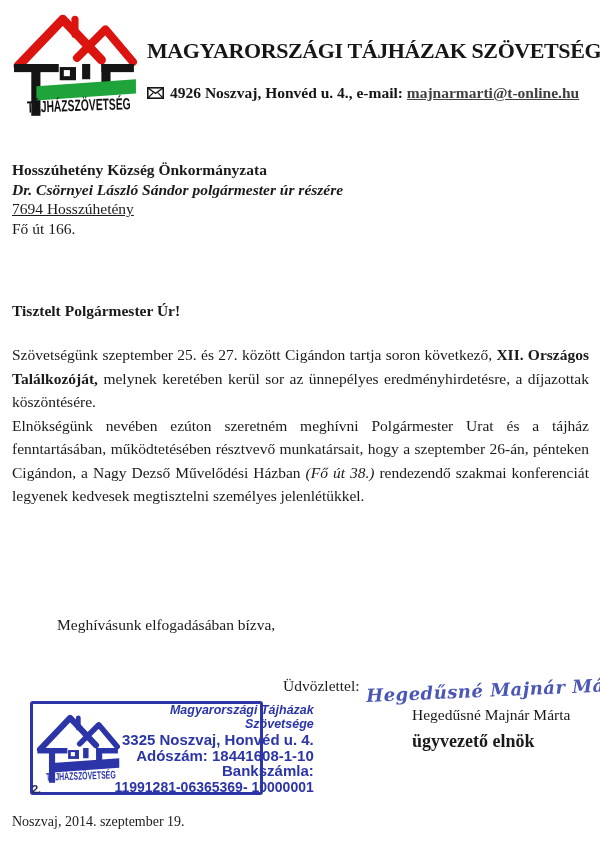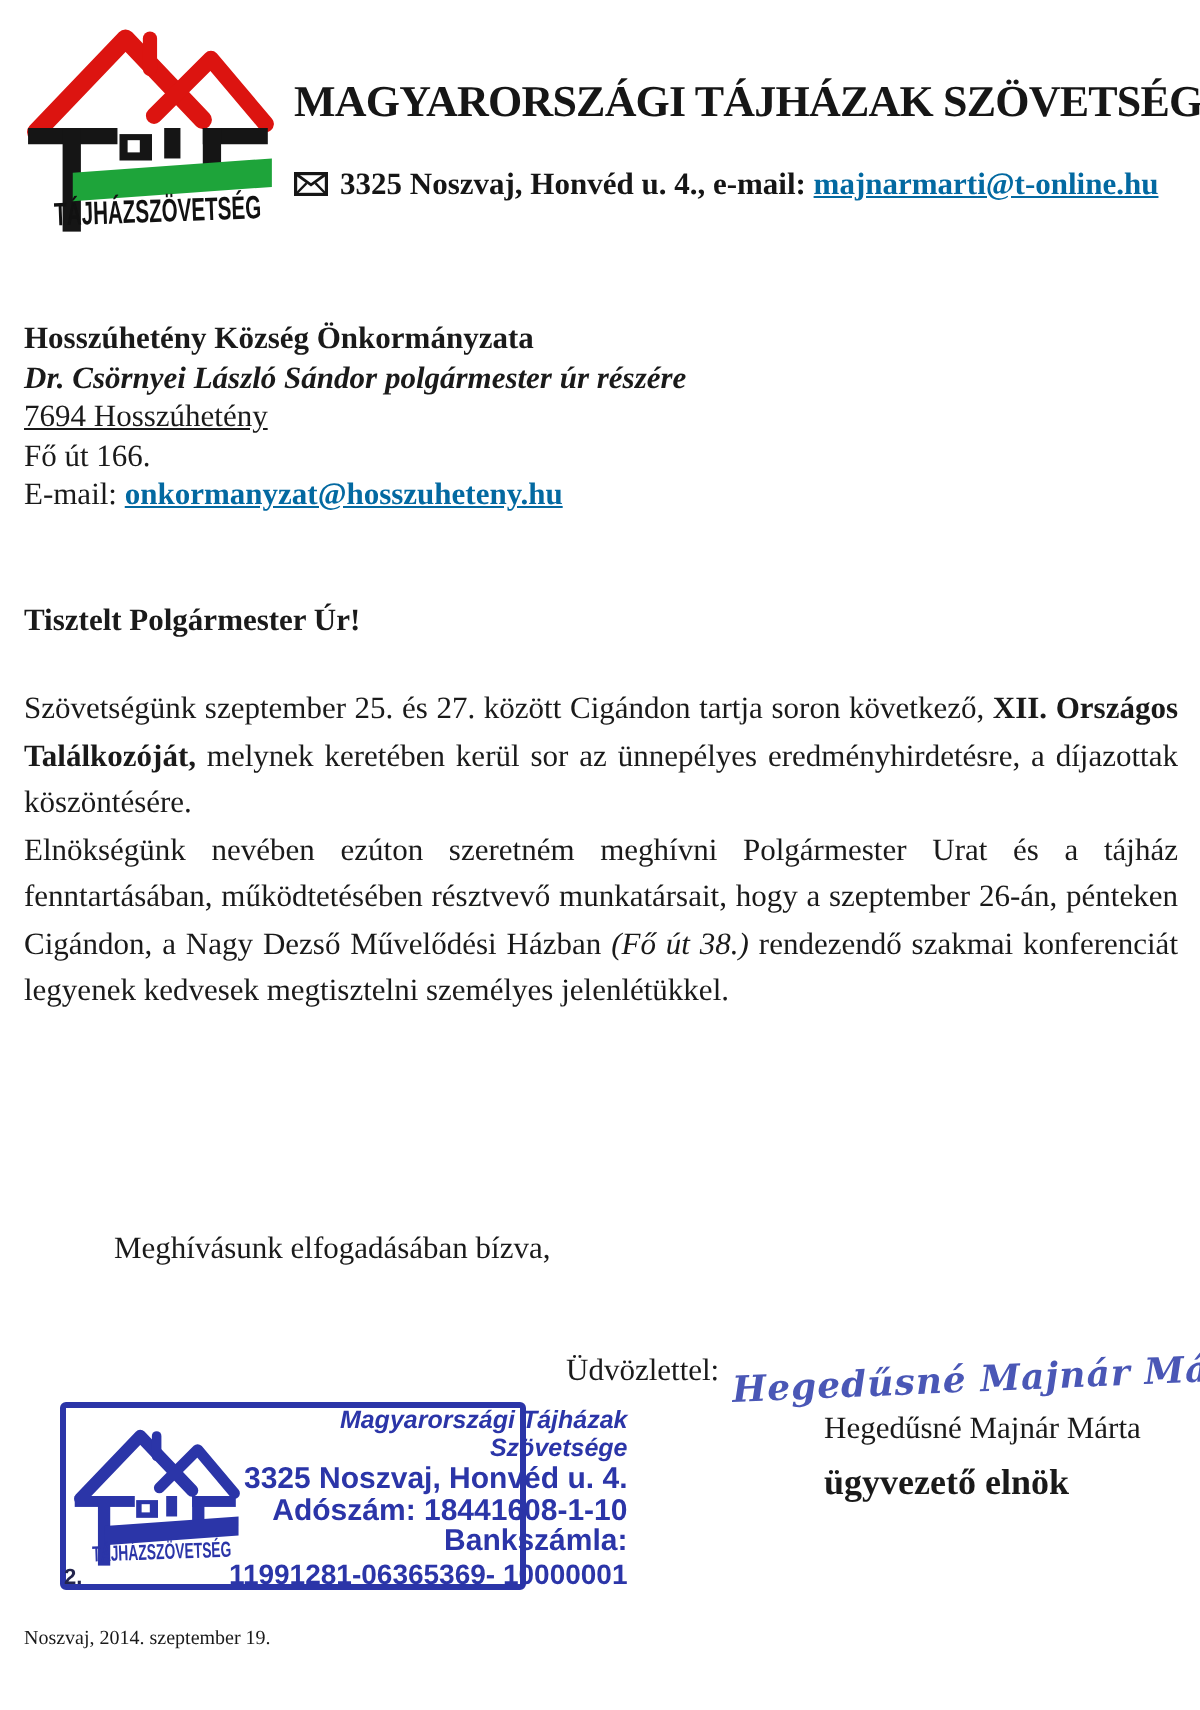--- a/index.html
+++ b/index.html
@@ -17,42 +17,42 @@
   .org-title{
     position:absolute;left:147px;top:38px;width:445px;
     font-size:22px;font-weight:700;white-space:nowrap;
     letter-spacing:-0.4px;color:#161616;
   }
   .contact-line{
     position:absolute;left:147px;top:84px;width:445px;
     font-size:15.5px;font-weight:700;white-space:nowrap;color:#161616;
   }
   .contact-line .env{display:inline-block;vertical-align:-1px;margin-right:6px;}
-  a.mail{color:#0369a1;text-decoration:underline;font-weight:700;}
+  a.mail{color:#404040;text-decoration:underline;font-weight:700;}
   
   .recipient{position:absolute;left:12px;top:160px;font-size:15.5px;line-height:19.5px;}
   .recipient .r1{font-weight:700;}
   .recipient .r2{font-weight:700;font-style:italic;}
   .recipient .r3{text-decoration:underline;}
   
   .salutation{position:absolute;left:12px;top:302px;font-size:15.5px;font-weight:700;}
   .body-block{position:absolute;left:12px;top:343px;width:577px;
     font-size:15.5px;line-height:23.5px;text-align:justify;}
   .body-block p{margin:0;}
   .bizva{position:absolute;left:57px;top:616px;font-size:15.5px;}
   .closing-label{position:absolute;left:283px;top:677px;font-size:15.5px;}
   .sig-script{
     position:absolute;left:366px;top:680px;width:230px;
     font-family:"DejaVu Serif", serif;font-style:italic;font-weight:700;
     font-size:18px;color:#4a57b6;letter-spacing:0.5px;white-space:nowrap;
     transform:rotate(-2.5deg);
   }
   .signer-name{position:absolute;left:412px;top:706px;font-size:15.5px;}
   .signer-title{position:absolute;left:412px;top:731px;font-size:18px;font-weight:bold;}
-  .date-line{position:absolute;left:12px;top:814px;font-size:10px;}
+  .date-line{position:absolute;left:12px;top:814px;font-size:14px;}
   
   .stamp{
     position:absolute;left:30px;top:701px;width:233px;height:94px;
     border:3px solid #2b35a8;border-radius:3px;box-sizing:border-box;
     display:flex;align-items:center;
     font-family:"Liberation Sans", sans-serif;color:#2b35a8;
     background:rgba(255,255,255,0.0);
   }
   .stamp-logo{width:86px;height:80px;flex:0 0 auto;margin-left:3px;}
   .stamp-right{flex:1;text-align:right;line-height:12.5px;padding-right:18px;}
@@ -100,29 +100,28 @@
   </div>
 
   <div class="org-title">MAGYARORSZÁGI TÁJHÁZAK SZÖVETSÉGE</div>
   <div class="contact-line">
     <span class="env">
       <svg class="env-svg" width="17" height="12" viewBox="0 0 17 12">
         <rect x="0.8" y="0.8" width="15.4" height="10.4" stroke-width="1.6"></rect>
         <path d="M1,1 L8.5,6.4 L16,1" stroke-width="1.4"></path>
         <path d="M1,11 L6.3,5.6 M16,11 L10.7,5.6" stroke-width="1.2"></path>
       </svg>
-    </span><span>3325 Noszvaj, Honvéd u. 4., e-mail: </span><a class="mail" href="#">majnarmarti@t-online.hu</a>
+    </span><span>4926 Noszvaj, Honvéd u. 4., e-mail: </span><a class="mail" href="#">majnarmarti@t-online.hu</a>
   </div>
 
   <div class="recipient">
     <div class="r1">Hosszúhetény Község Önkormányzata</div>
     <div class="r2">Dr. Csörnyei László Sándor polgármester úr részére</div>
     <div class="r3">7694 Hosszúhetény</div>
     <div class="r4">Fő út 166.</div>
-    <div class="r5"><span>E-mail: </span><a class="mail" href="#">onkormanyzat@hosszuheteny.hu</a></div>
   </div>
 
   <div class="salutation">Tisztelt Polgármester Úr!</div>
 
   <div class="body-block">
     <p><span>Szövetségünk szeptember 25. és 27. között Cigándon tartja soron következő, </span><b>XII. Országos Találkozóját,</b><span> melynek keretében kerül sor az ünnepélyes eredményhirdetésre, a díjazottak köszöntésére.</span></p>
     <p><span>Elnökségünk nevében ezúton szeretném meghívni Polgármester Urat és a tájház fenntartásában, működtetésében résztvevő munkatársait, hogy a szeptember 26-án, pénteken Cigándon, a Nagy Dezső Művelődési Házban </span><i>(Fő út 38.)</i><span> rendezendő szakmai konferenciát legyenek kedvesek megtisztelni személyes jelenlétükkel.</span></p>
   </div>
 
   <div class="bizva">Meghívásunk elfogadásában bízva,</div>

